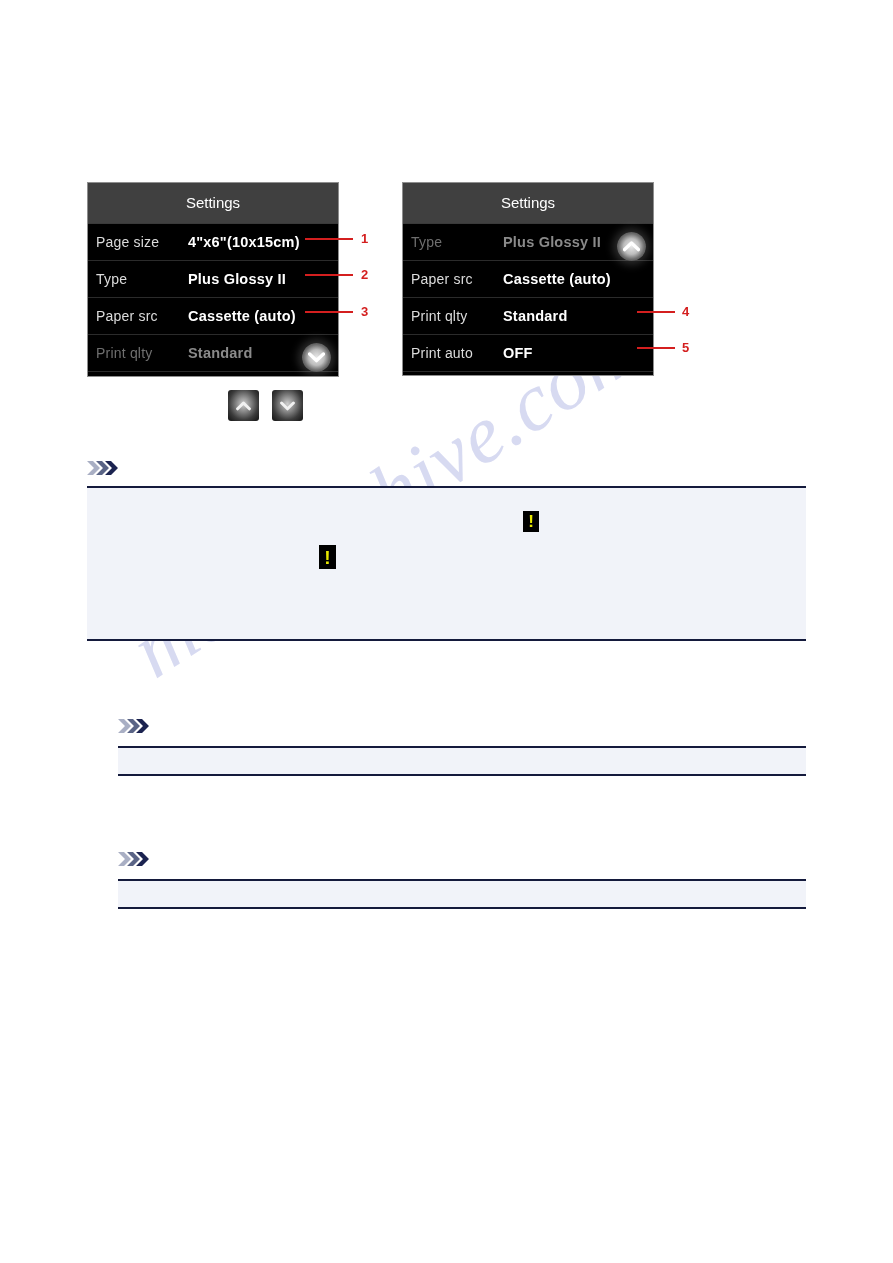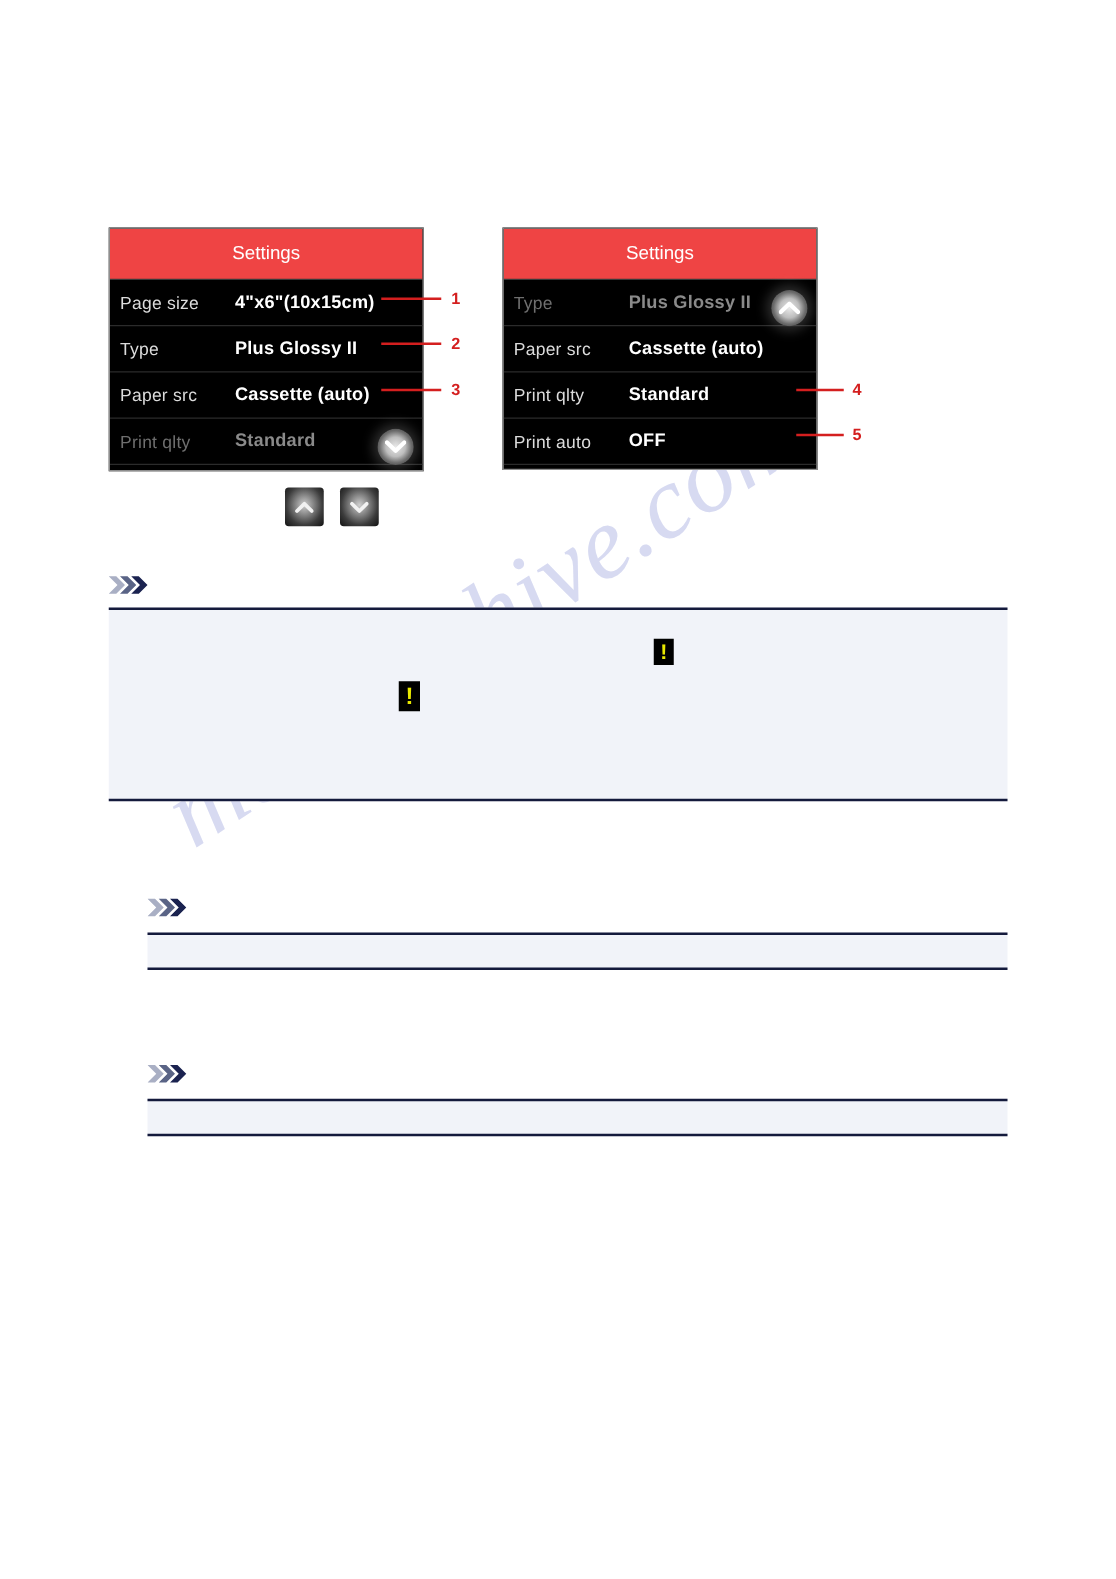--- a/index.html
+++ b/index.html
@@ -57,21 +57,21 @@
   }
   .lcd-left  { left: 87px;  top: 182px; width: 252px; height: 195px; }
   .lcd-right { left: 402px; top: 182px; width: 252px; height: 194px; }
 
   .lcd-title {
     height: 40px;
     line-height: 40px;
     text-align: center;
     color: #ffffff;
     font-size: 15px;
-    background: #ef4444;
+    background: #404040;
     border-bottom: 1px solid #3a3a3a;
     font-family: "Liberation Sans", sans-serif;
   }
   .lcd-rows { position: relative; }
   .lcd-row {
     position: relative;
     height: 37px;
     display: flex;
     align-items: center;
     border-bottom: 1px solid #2b2b2b;

